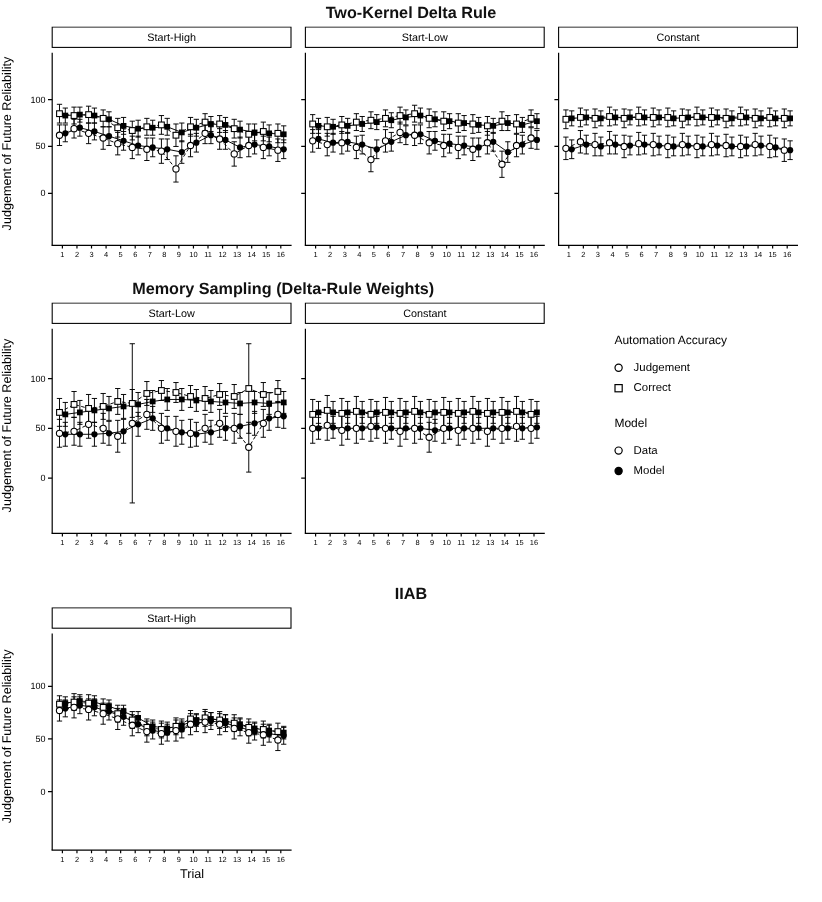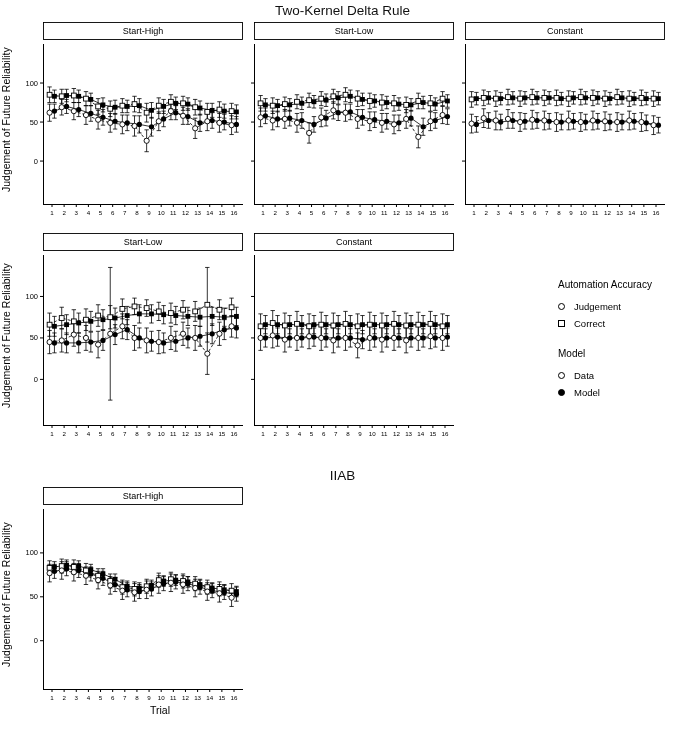--- a/index.html
+++ b/index.html
@@ -1,31 +1,31 @@
 <!DOCTYPE html>
 <html><head>
 <meta charset="utf-8">
 <style>
   *{box-sizing:border-box;margin:0;padding:0}
   html,body{background:#fff}
   .figure{width:685px;height:752px;position:relative;background:#fff;overflow:hidden;
           font-family:"Liberation Sans","DejaVu Sans",sans-serif;color:#000;padding-top:3px}
-  .row-title{font-size:13.5px;font-weight:400;text-align:center;color:#111;line-height:16px;margin-bottom:3px}
+  .row-title{font-size:13.5px;font-weight:700;text-align:center;color:#111;line-height:16px;margin-bottom:3px}
   .row-title-full{width:685px}
   .row-title-row2{width:472px}
   .row-body{display:flex;align-items:stretch}
   .ylab{width:16px;writing-mode:vertical-rl;transform:rotate(180deg);text-align:center;
         font-size:10.5px;color:#000;padding-left:1px}
   .panels{display:flex;gap:3px;align-items:flex-start}
   .chart-row{position:relative}
   .row-2{margin-top:16px}
   .row-3{margin-top:30px}
   .panel-svg{display:block}
   .panel-svg text{font-family:"Liberation Sans","DejaVu Sans",sans-serif;fill:#000}
-  .legend{position:absolute;left:558px;top:46px;font-size:9.5px;color:#000}
+  .legend{position:absolute;left:512px;top:46px;font-size:9.5px;color:#000}
   .legend-group{margin-bottom:16px}
   .legend-title{font-size:10px;margin-bottom:8px}
   .legend-item{display:flex;align-items:center;height:17px}
   .mk{display:inline-block;width:7px;height:7px;margin-right:9px;flex:0 0 auto}
   .mk-open-circle{border:1px solid #000;border-radius:50%;background:#fff}
   .mk-filled-circle{border:1px solid #000;border-radius:50%;background:#000}
   .mk-open-square{border:1px solid #000;background:#fff}
   .xlab{font-size:10.5px;margin-left:150px;width:130px;text-align:left;margin-top:2px}
 </style>
 </head>
@@ -963,20 +963,21 @@
               <circle cx="175.16" cy="99.26829268292683" r="2.6" fill="#000"></circle>
               <circle cx="187.29333333333335" cy="100.82926829268293" r="2.6" fill="#000"></circle>
               <circle cx="199.42666666666668" cy="103.17073170731707" r="2.6" fill="#000"></circle>
             </g>
           </svg>
         </div>
     </div>
   </section>
 
   <section class="chart-row row-2">
+    <h2 class="row-title row-title-row2">Memory Sampling (Delta-Rule Weights)</h2>
     <div class="row-body">
       <div class="ylab">Judgement of Future Reliability</div>
       <div class="panels" id="panels-1">
           <svg width="229" height="205" class="panel-svg">
             <rect x="27.5" y="0.5" width="199" height="17" fill="#fff" stroke="#000" stroke-width="0.9"></rect>
             <text x="127" y="12" text-anchor="middle" font-size="9">Start-Low</text>
             <line x1="27.5" y1="22" x2="27.5" y2="192.5" stroke="#000" stroke-width="1"></line>
             <line x1="27" y1="192.5" x2="227" y2="192.5" stroke="#000" stroke-width="1"></line>
             <line x1="24" y1="146.390243902439" x2="27.5" y2="146.390243902439" stroke="#000" stroke-width="1"></line>
             <text x="22" y="148.890243902439" text-anchor="end" font-size="7.5">0</text>

